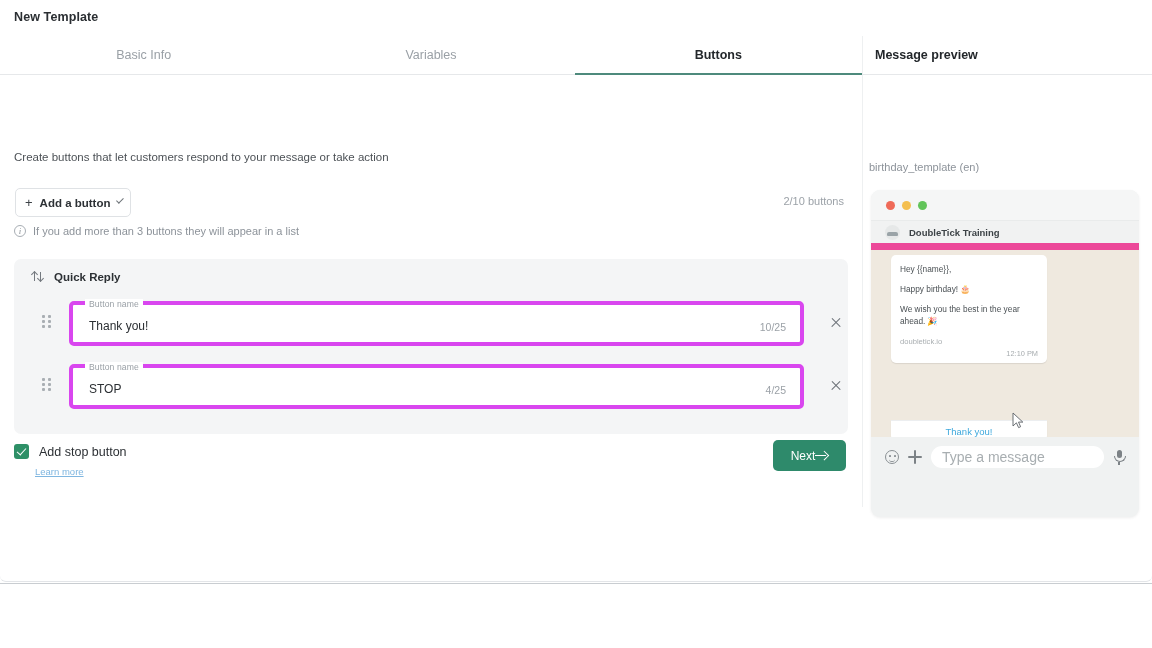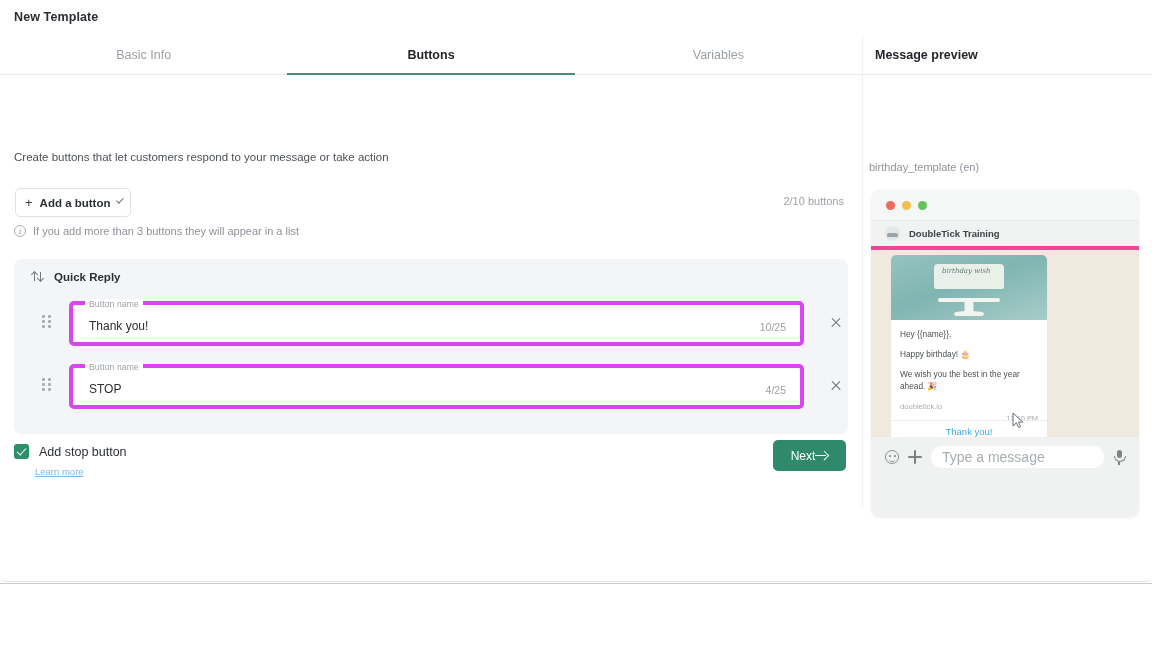--- a/index.html
+++ b/index.html
@@ -407,21 +407,21 @@
   .dot.yellow { background: #f4bf4f; }
   .dot.green { background: #62c45a; }
 
   .phone-contact {
     height: 29px;
     background: #f1f2f2;
     display: flex;
     align-items: center;
     gap: 9px;
     padding-left: 14px;
-    border-bottom: 4px solid #ec4899;
+    border-bottom: 7px solid #ec4899;
   }
   .avatar {
     width: 15px; height: 15px;
     border-radius: 50%;
     background: #e6e8e8;
     position: relative;
     overflow: hidden;
   }
   .avatar::after {
     content: "";
@@ -648,25 +648,25 @@
   <div class="title-bar">
     <div class="page-title">New Template</div>
   </div>
 
   <div class="card"></div>
 
   <div class="tabs">
     <div class="tab">
       <span>Basic Info</span>
     </div>
+    <div class="tab">
+      <span>Variables</span>
+    </div>
     <div class="tab active">
       <span>Buttons</span>
-    </div>
-    <div class="tab">
-      <span>Variables</span>
     </div>
   </div>
 
   <div class="preview-head">
     <span class="preview-head-label">Message preview</span>
   </div>
 
   <div class="left-pane">
 
     <div class="intro-text">Create buttons that let customers respond to your message or take action</div>
@@ -751,30 +751,20 @@
       <span class="dot green"></span>
     </div>
 
     <div class="phone-contact">
       <span class="avatar"></span>
       <span class="contact-name">DoubleTick Training</span>
     </div>
 
     <div class="chat-body">
       <div class="bubble">
-        <div class="bubble-img">
-          <div class="cake-top">
-            <span class="cake-script">birthday wish</span>
-          </div>
-          <div class="cake-stand">
-            <span class="plate"></span>
-              <span class="stem"></span>
-              <span class="base"></span>
-          </div>
-        </div>
         <div class="bubble-text">
           <p>Hey {{name}},</p>
           <p>Happy birthday! 🎂</p>
           <p>We wish you the best in the year ahead. 🎉</p>
         </div>
         <div class="bubble-footer">doubletick.io</div>
         <div class="bubble-time">12:10 PM</div>
       </div>
 
       <div class="reply-btn">

